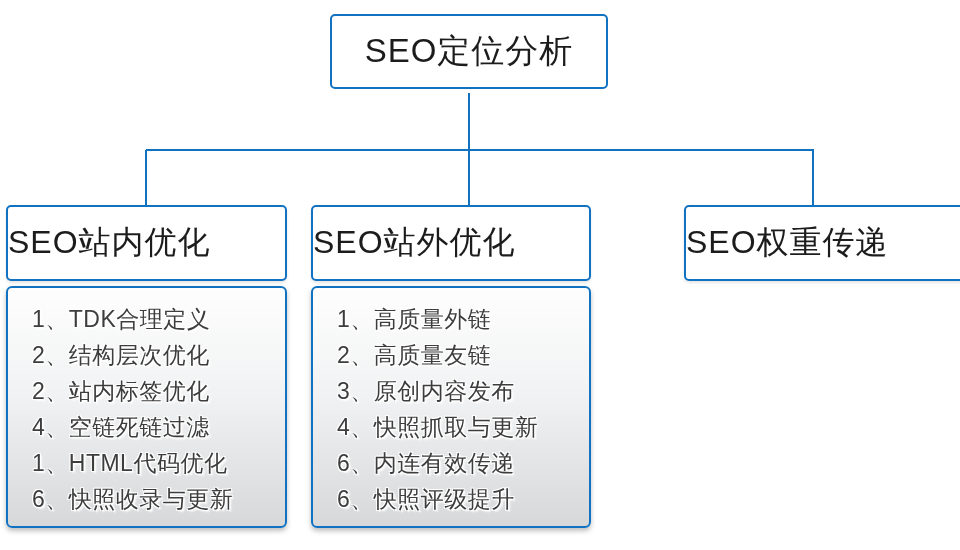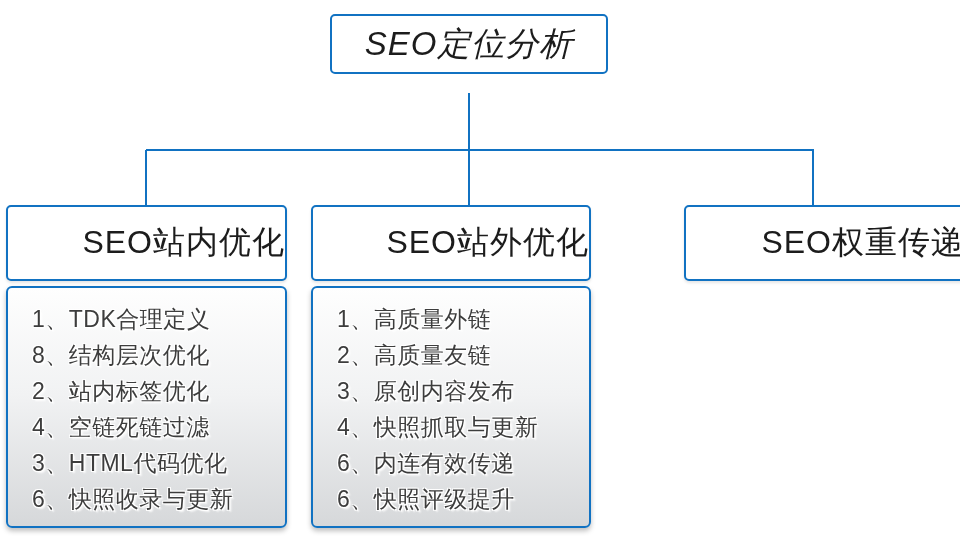--- a/index.html
+++ b/index.html
@@ -10,29 +10,29 @@
     font-family:"Liberation Sans","DejaVu Sans",sans-serif;
     overflow:hidden;
   }
   .box{
     position:absolute;
     box-sizing:border-box;
     border:2px solid #1172c2;
     background:#ffffff;
   }
   .root-box{
-    left:330px;top:14px;width:278px;height:60px;
+    left:330px;top:14px;width:278px;height:75px;
     border-radius:5px;
     display:flex;align-items:center;justify-content:center;
-    font-size:33px;color:#1c1c1c;letter-spacing:1px;font-style:italic;
+    font-size:33px;color:#1c1c1c;letter-spacing:1px;
   }
   .header-box{
     top:205px;height:76px;
     border-radius:5px;
-    display:flex;align-items:center;justify-content:flex-end;
+    display:flex;align-items:center;justify-content:flex-start;
     font-size:32px;color:#1c1c1c;letter-spacing:1px;
     box-shadow:0 2px 3px rgba(0,0,0,.10);
   }
   .list-box{
     top:286px;height:242px;
     border-radius:6px;
     background:linear-gradient(180deg,#fefefe 0%,#f1f2f3 45%,#d6d8da 100%);
     box-shadow:0 3px 5px rgba(0,0,0,.25);
     padding:13px 0 0 24px;
   }
@@ -66,24 +66,24 @@
   <div class="line rail-h"></div>
   <div class="line drop-left"></div>
   <div class="line drop-mid"></div>
   <div class="line drop-right"></div>
 
   <div class="box header-box col-left">
     <span>SEO站内优化</span>
   </div>
   <div class="box list-box col-left">
     <div class="list-item">1、TDK合理定义</div>
-    <div class="list-item">8、结构层次优化</div>
+    <div class="list-item">2、结构层次优化</div>
     <div class="list-item">2、站内标签优化</div>
     <div class="list-item">4、空链死链过滤</div>
-    <div class="list-item">3、HTML代码优化</div>
+    <div class="list-item">1、HTML代码优化</div>
     <div class="list-item">6、快照收录与更新</div>
   </div>
 
   <div class="box header-box col-mid">
     <span>SEO站外优化</span>
   </div>
   <div class="box list-box col-mid">
     <div class="list-item">1、高质量外链</div>
     <div class="list-item">2、高质量友链</div>
     <div class="list-item">3、原创内容发布</div>

